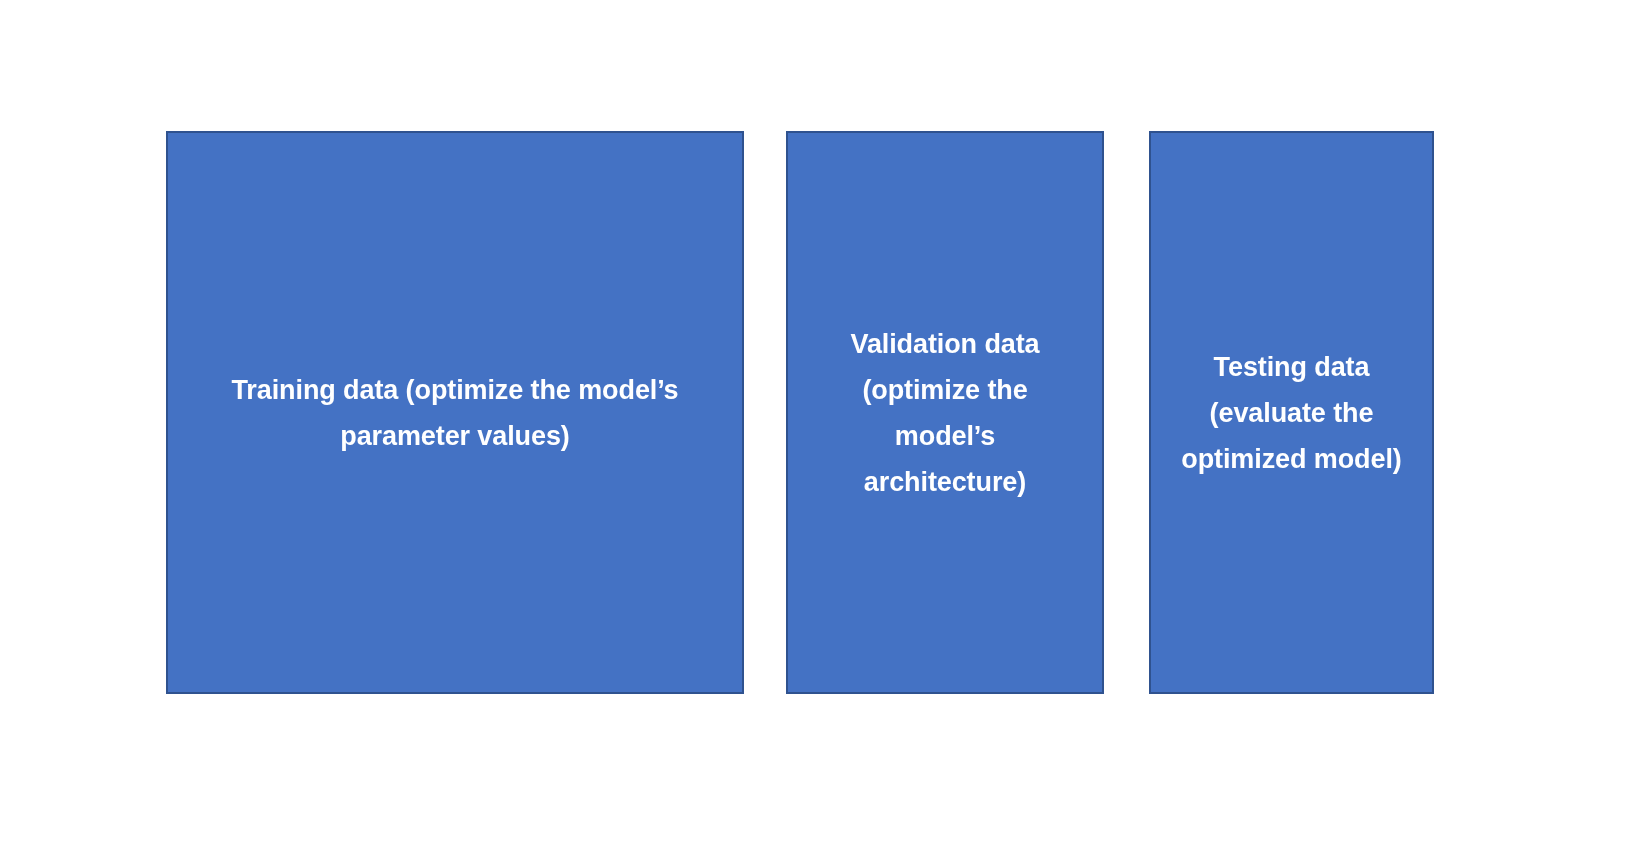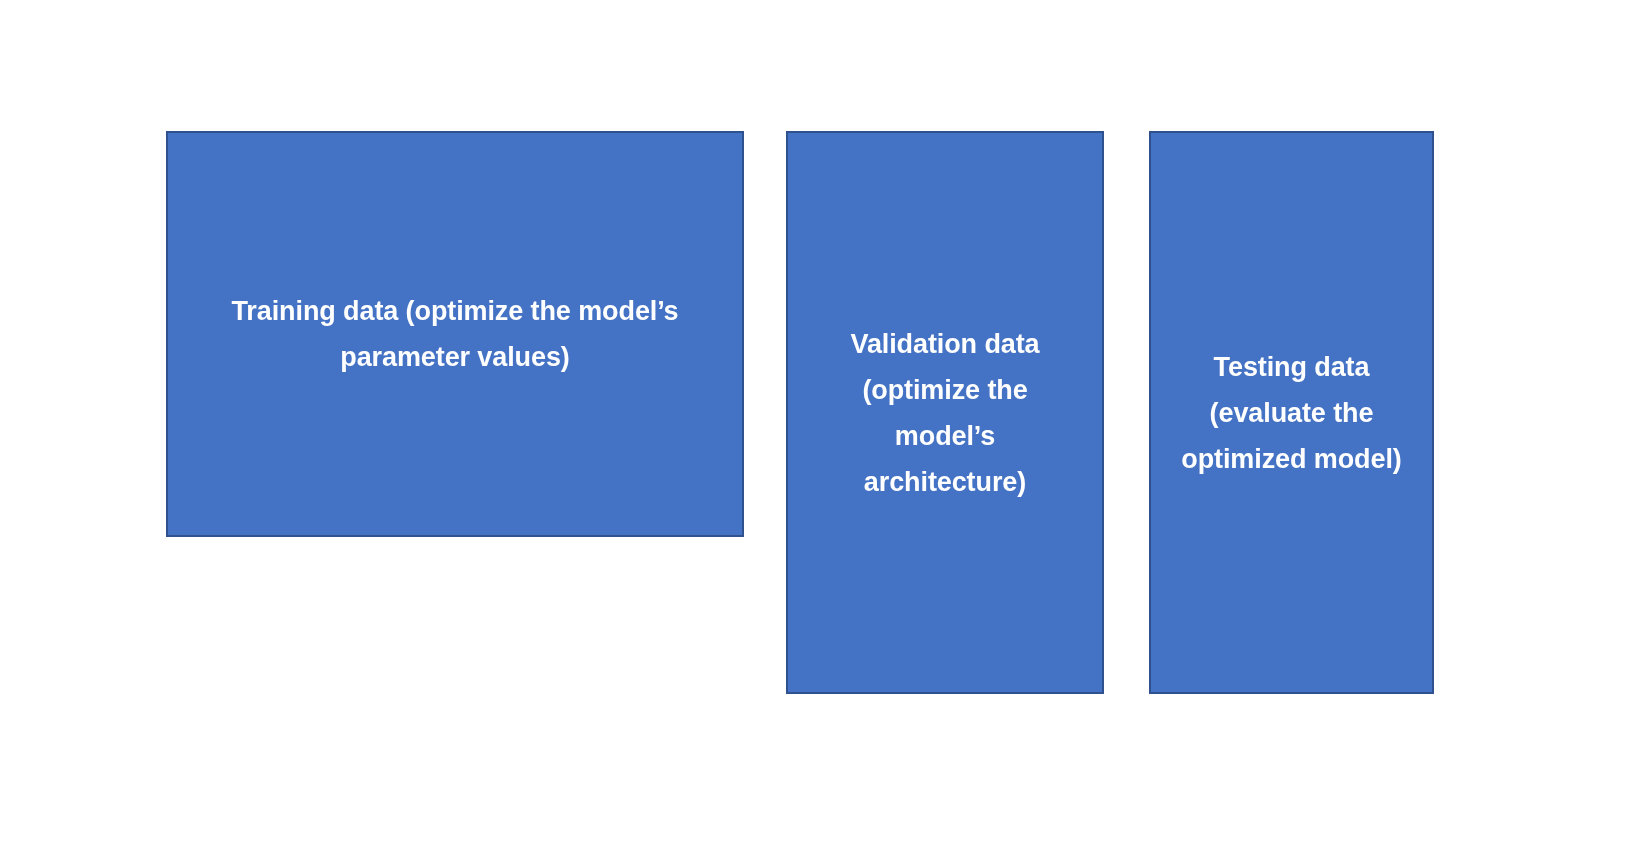--- a/index.html
+++ b/index.html
@@ -41,21 +41,21 @@
     text-align: center;
     white-space: pre-line;
     letter-spacing: -0.1px;
   }
 
   
   #box-training {
     left: 166px;
     top: 131px;
     width: 578px;
-    height: 406px;
+    height: 563px;
     align-items: center;
   }
   #box-training .box-label {
     max-width: 470px;
   }
 
   
   #box-validation {
     left: 786px;
     top: 131px;

